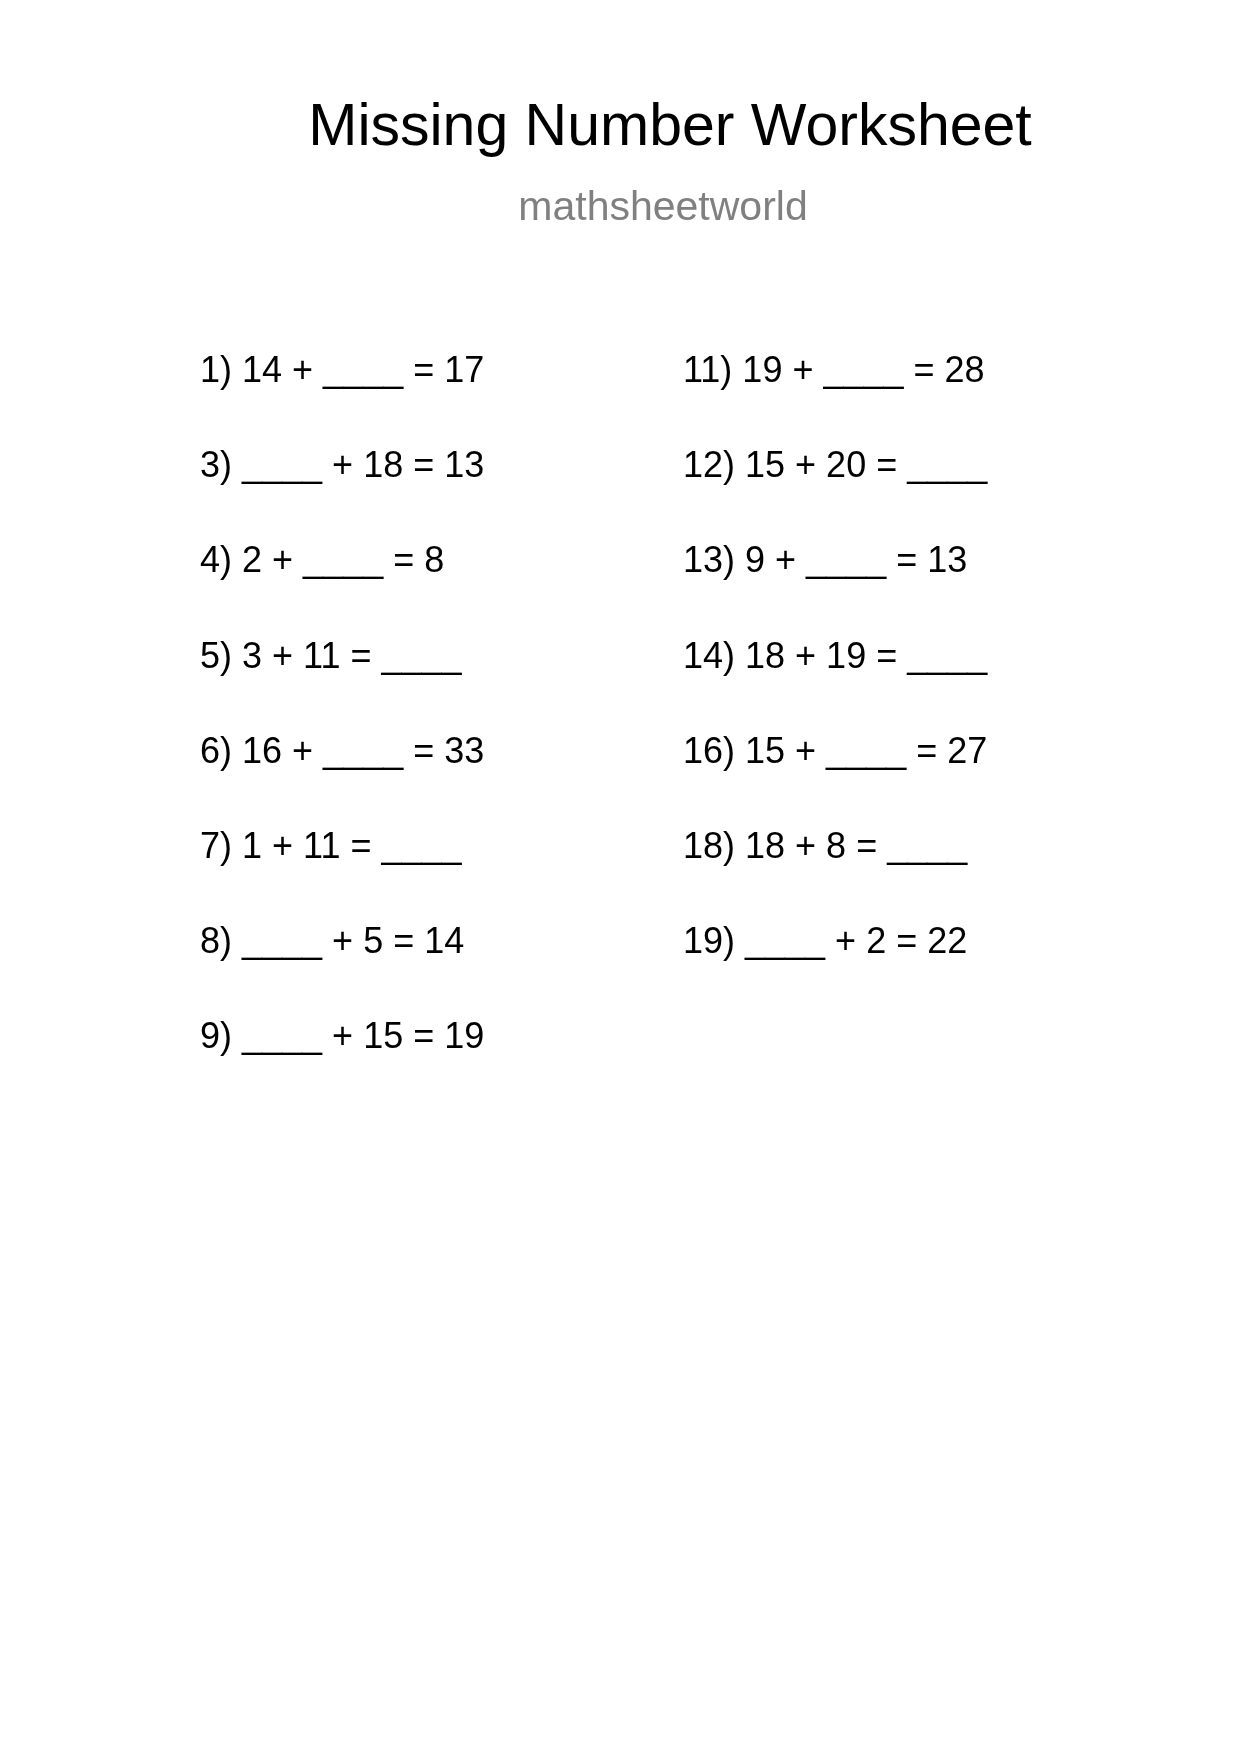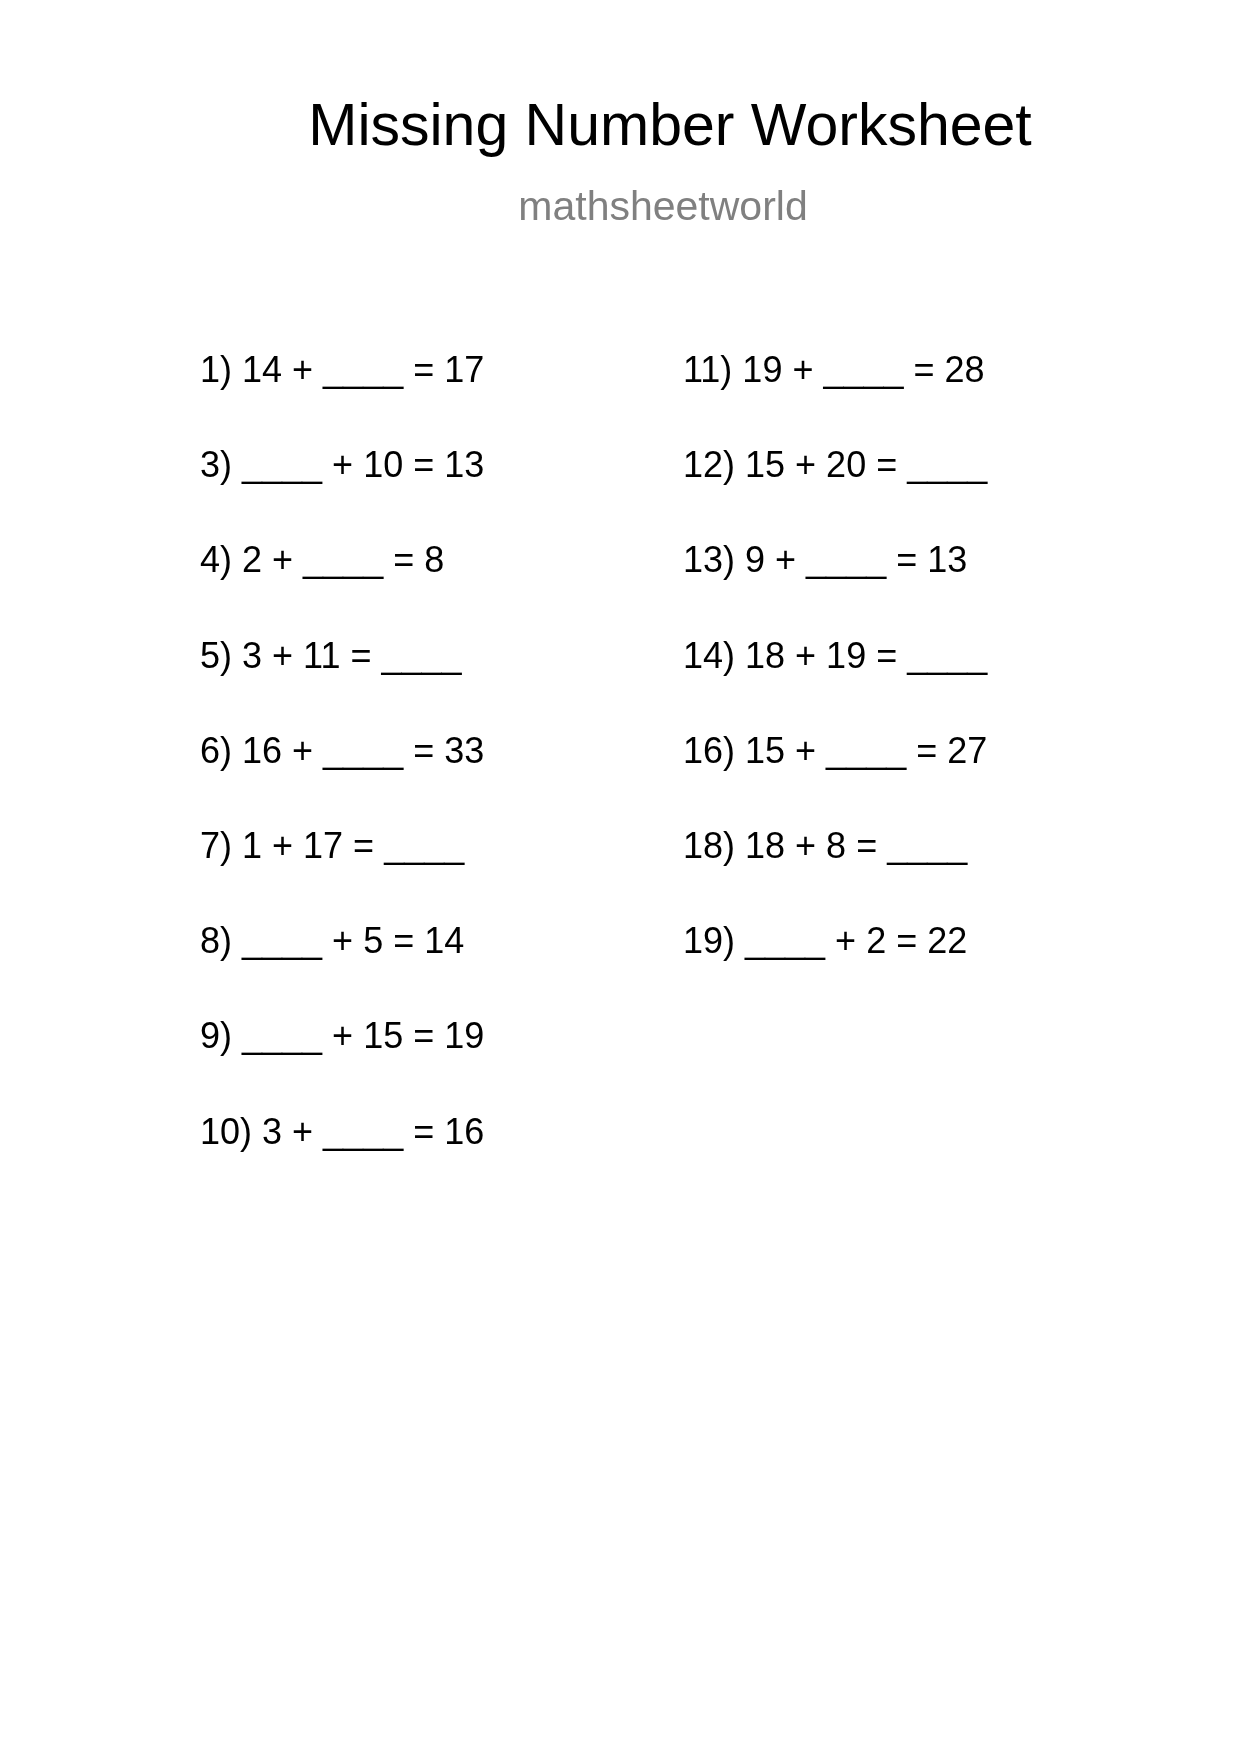--- a/index.html
+++ b/index.html
@@ -15,28 +15,27 @@
   .problem { height:95.2px; font-size:36px; line-height:1; white-space:pre; }
 </style>
 </head>
 <body>
 
 <div class="title">Missing Number Worksheet</div>
 <div class="subtitle">mathsheetworld</div>
 
 <div class="col left">
   <div class="problem">1) 14 + ____ = 17</div>
-  <div class="problem">3) ____ + 10 = 13</div>
+  <div class="problem">3) ____ + 18 = 13</div>
   <div class="problem">4) 2 + ____ = 8</div>
   <div class="problem">5) 3 + 11 = ____</div>
   <div class="problem">6) 16 + ____ = 33</div>
-  <div class="problem">7) 1 + 17 = ____</div>
+  <div class="problem">7) 1 + 11 = ____</div>
   <div class="problem">8) ____ + 5 = 14</div>
   <div class="problem">9) ____ + 15 = 19</div>
-  <div class="problem">10) 3 + ____ = 16</div>
 </div>
 
 <div class="col right">
   <div class="problem">11) 19 + ____ = 28</div>
   <div class="problem">12) 15 + 20 = ____</div>
   <div class="problem">13) 9 + ____ = 13</div>
   <div class="problem">14) 18 + 19 = ____</div>
   <div class="problem">16) 15 + ____ = 27</div>
   <div class="problem">18) 18 + 8 = ____</div>
   <div class="problem">19) ____ + 2 = 22</div>

